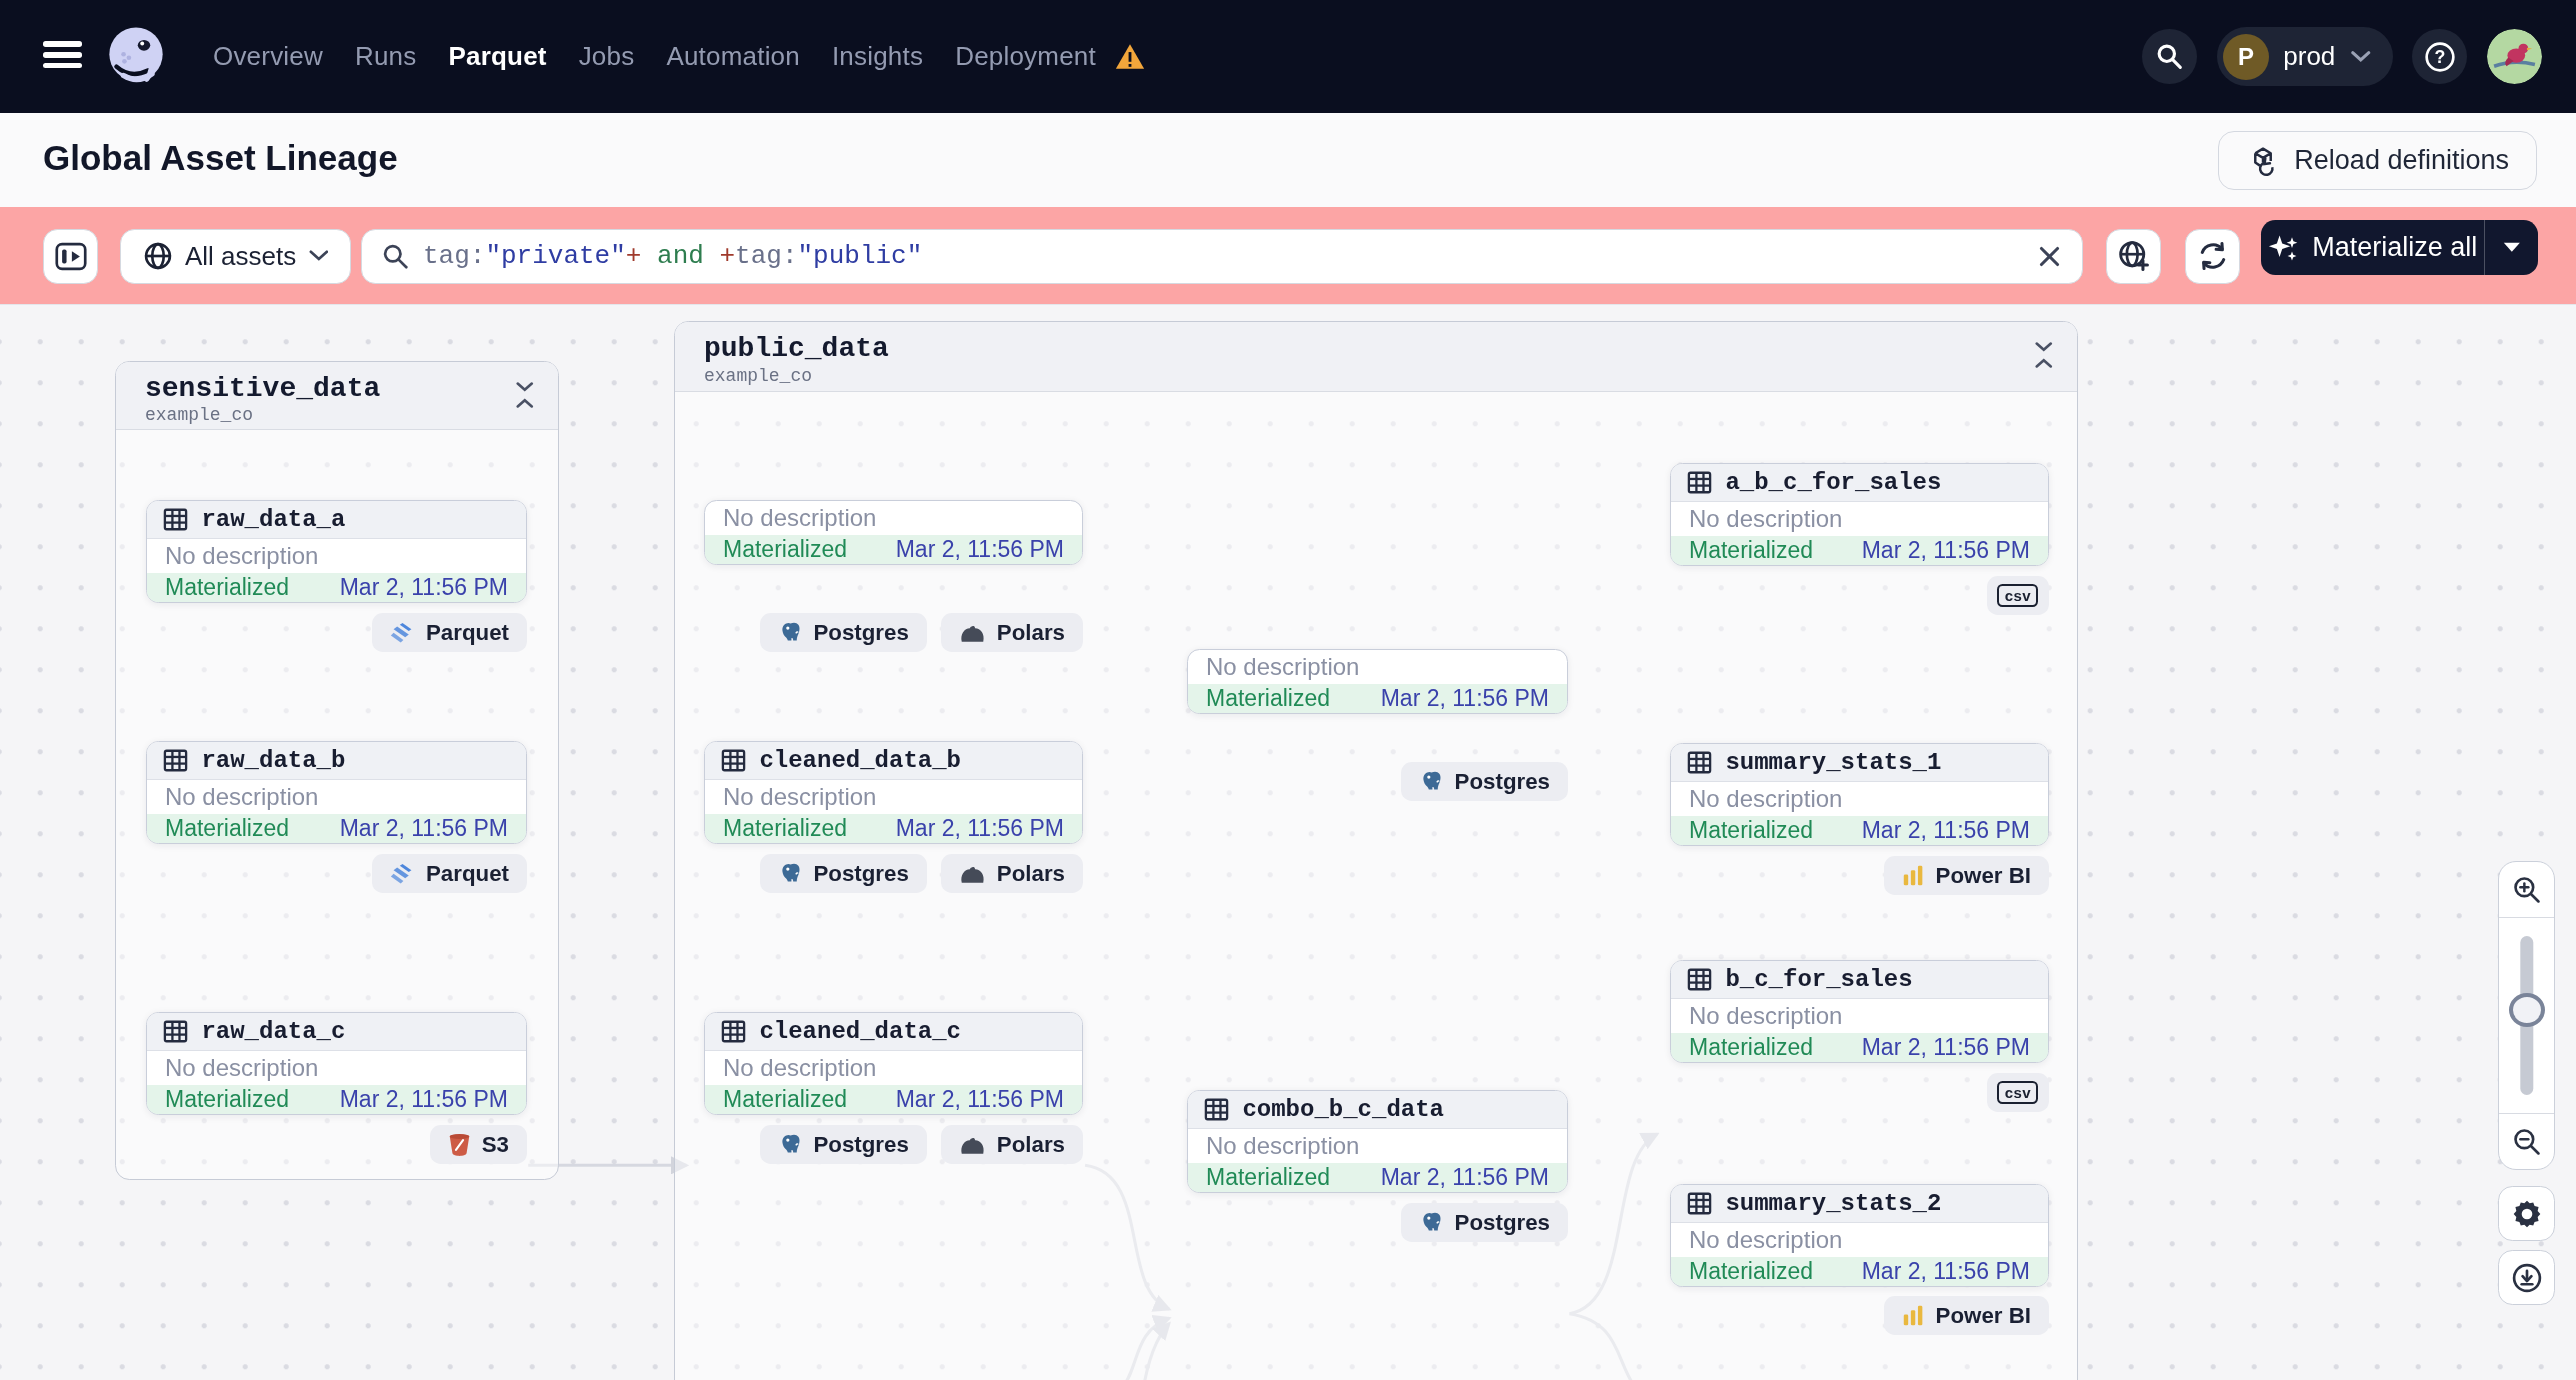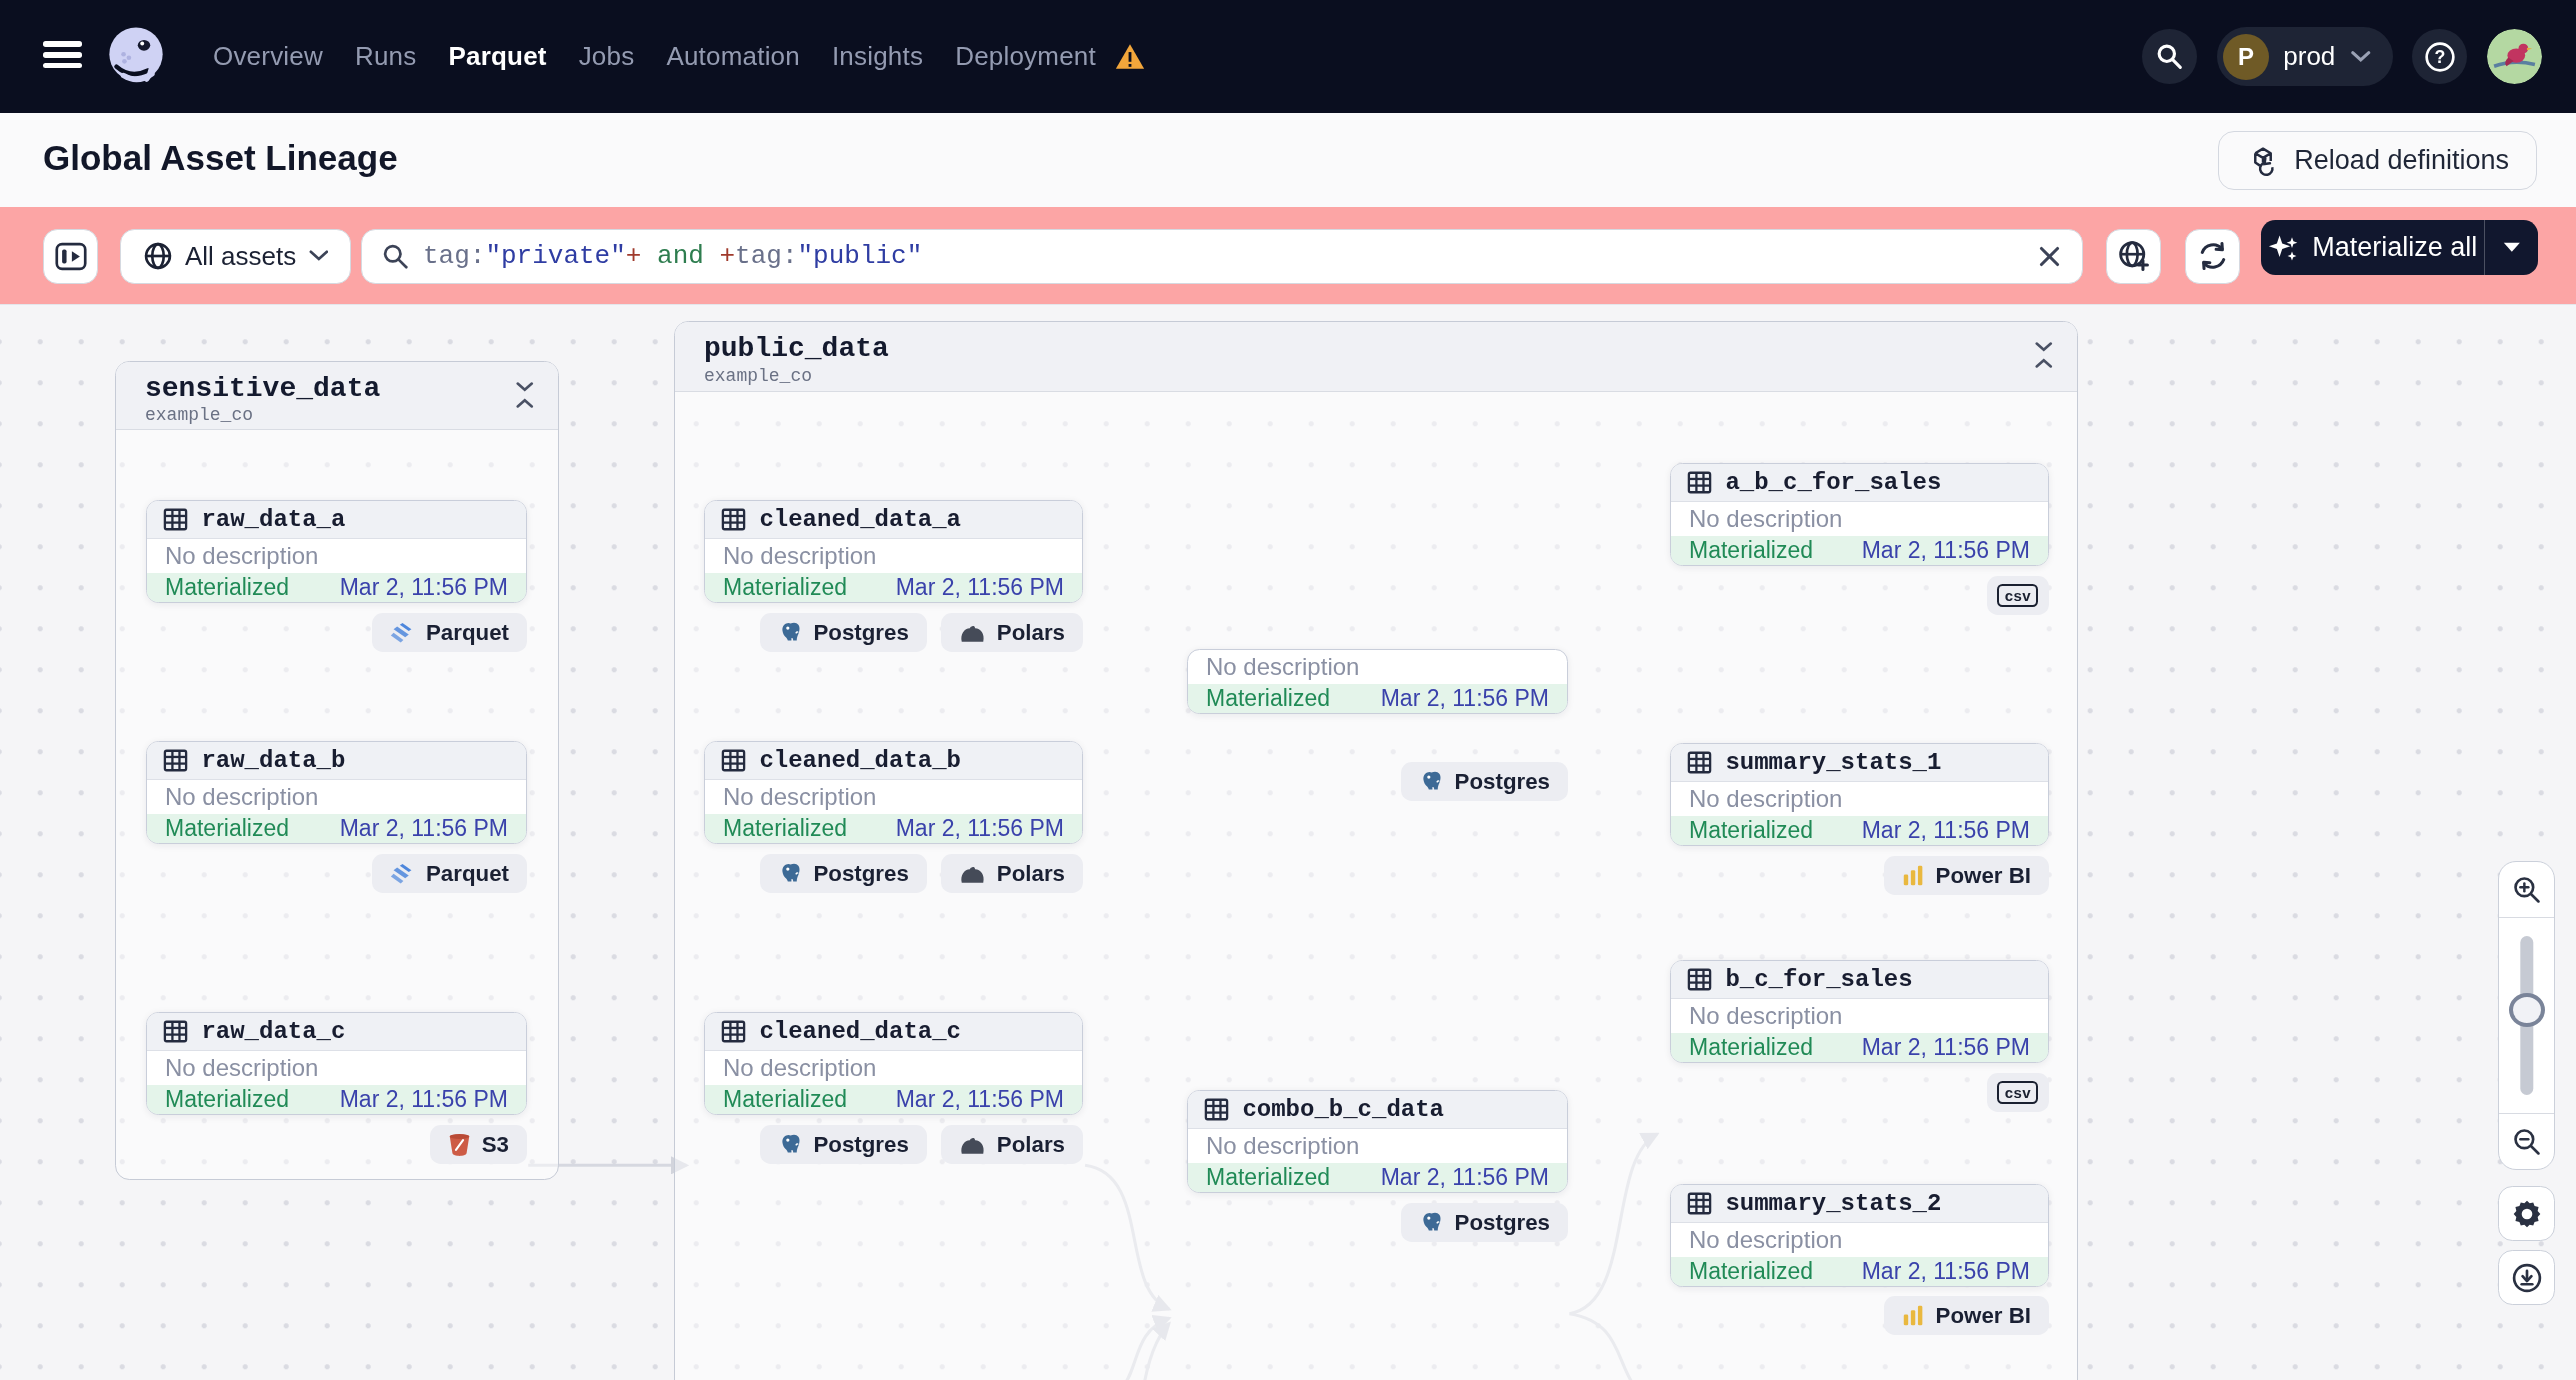--- a/index.html
+++ b/index.html
@@ -373,30 +373,20 @@
         <svg width="23" height="25" viewBox="0 0 26 28">
           <path d="M2,5 C2,2 24,2 24,5 L21,24 C20,28 6,28 5,24 Z" fill="#CD5B45"></path>
           <ellipse cx="13" cy="5" rx="11" ry="2.8" fill="#B94A36"></ellipse>
           <line x1="17" y1="9" x2="9" y2="20" stroke="#FFF" stroke-width="2.4" stroke-linecap="round"></line>
         </svg>
         <span>S3</span>
       </span>
   </div>
 
   <div class="node" style="left:704px; top:193px; width:379px;">
-    <div class="node-head">
-        <svg width="25" height="23" viewBox="0 0 28 26">
-          <rect x="2" y="2" width="24" height="22" rx="2" stroke="#242B3F" stroke-width="2.6" fill="none"></rect>
-          <line x1="2" y1="9" x2="26" y2="9" stroke="#242B3F" stroke-width="2.6"></line>
-          <line x1="2" y1="16.5" x2="26" y2="16.5" stroke="#242B3F" stroke-width="2.6"></line>
-          <line x1="10.5" y1="2" x2="10.5" y2="24" stroke="#242B3F" stroke-width="2.6"></line>
-          <line x1="18.5" y1="2" x2="18.5" y2="24" stroke="#242B3F" stroke-width="2.6"></line>
-        </svg>
-        <span class="node-name mono">cleaned_data_a</span>
-      </div>
     <div class="node-desc">No description</div>
     <div class="node-foot">
         <span class="status-label">Materialized</span>
         <span class="ts-label">Mar 2, 11:56 PM</span>
       </div>
   </div>
   <div class="badges" style="left:704px; top:306px; width:379px;">
     <span class="kind-pill">
         <svg width="25" height="25" viewBox="0 0 28 28">
           <path d="M5,12 C4,5 11,2 14,4 C20,1 25,5 24,11 C23.5,16 21,18 21,23 L17,23 C17,20 16,19.5 15,20.5 L15,23 L11,23 C10.5,19 6,19 5,12 Z" fill="#3D6A96"></path>

